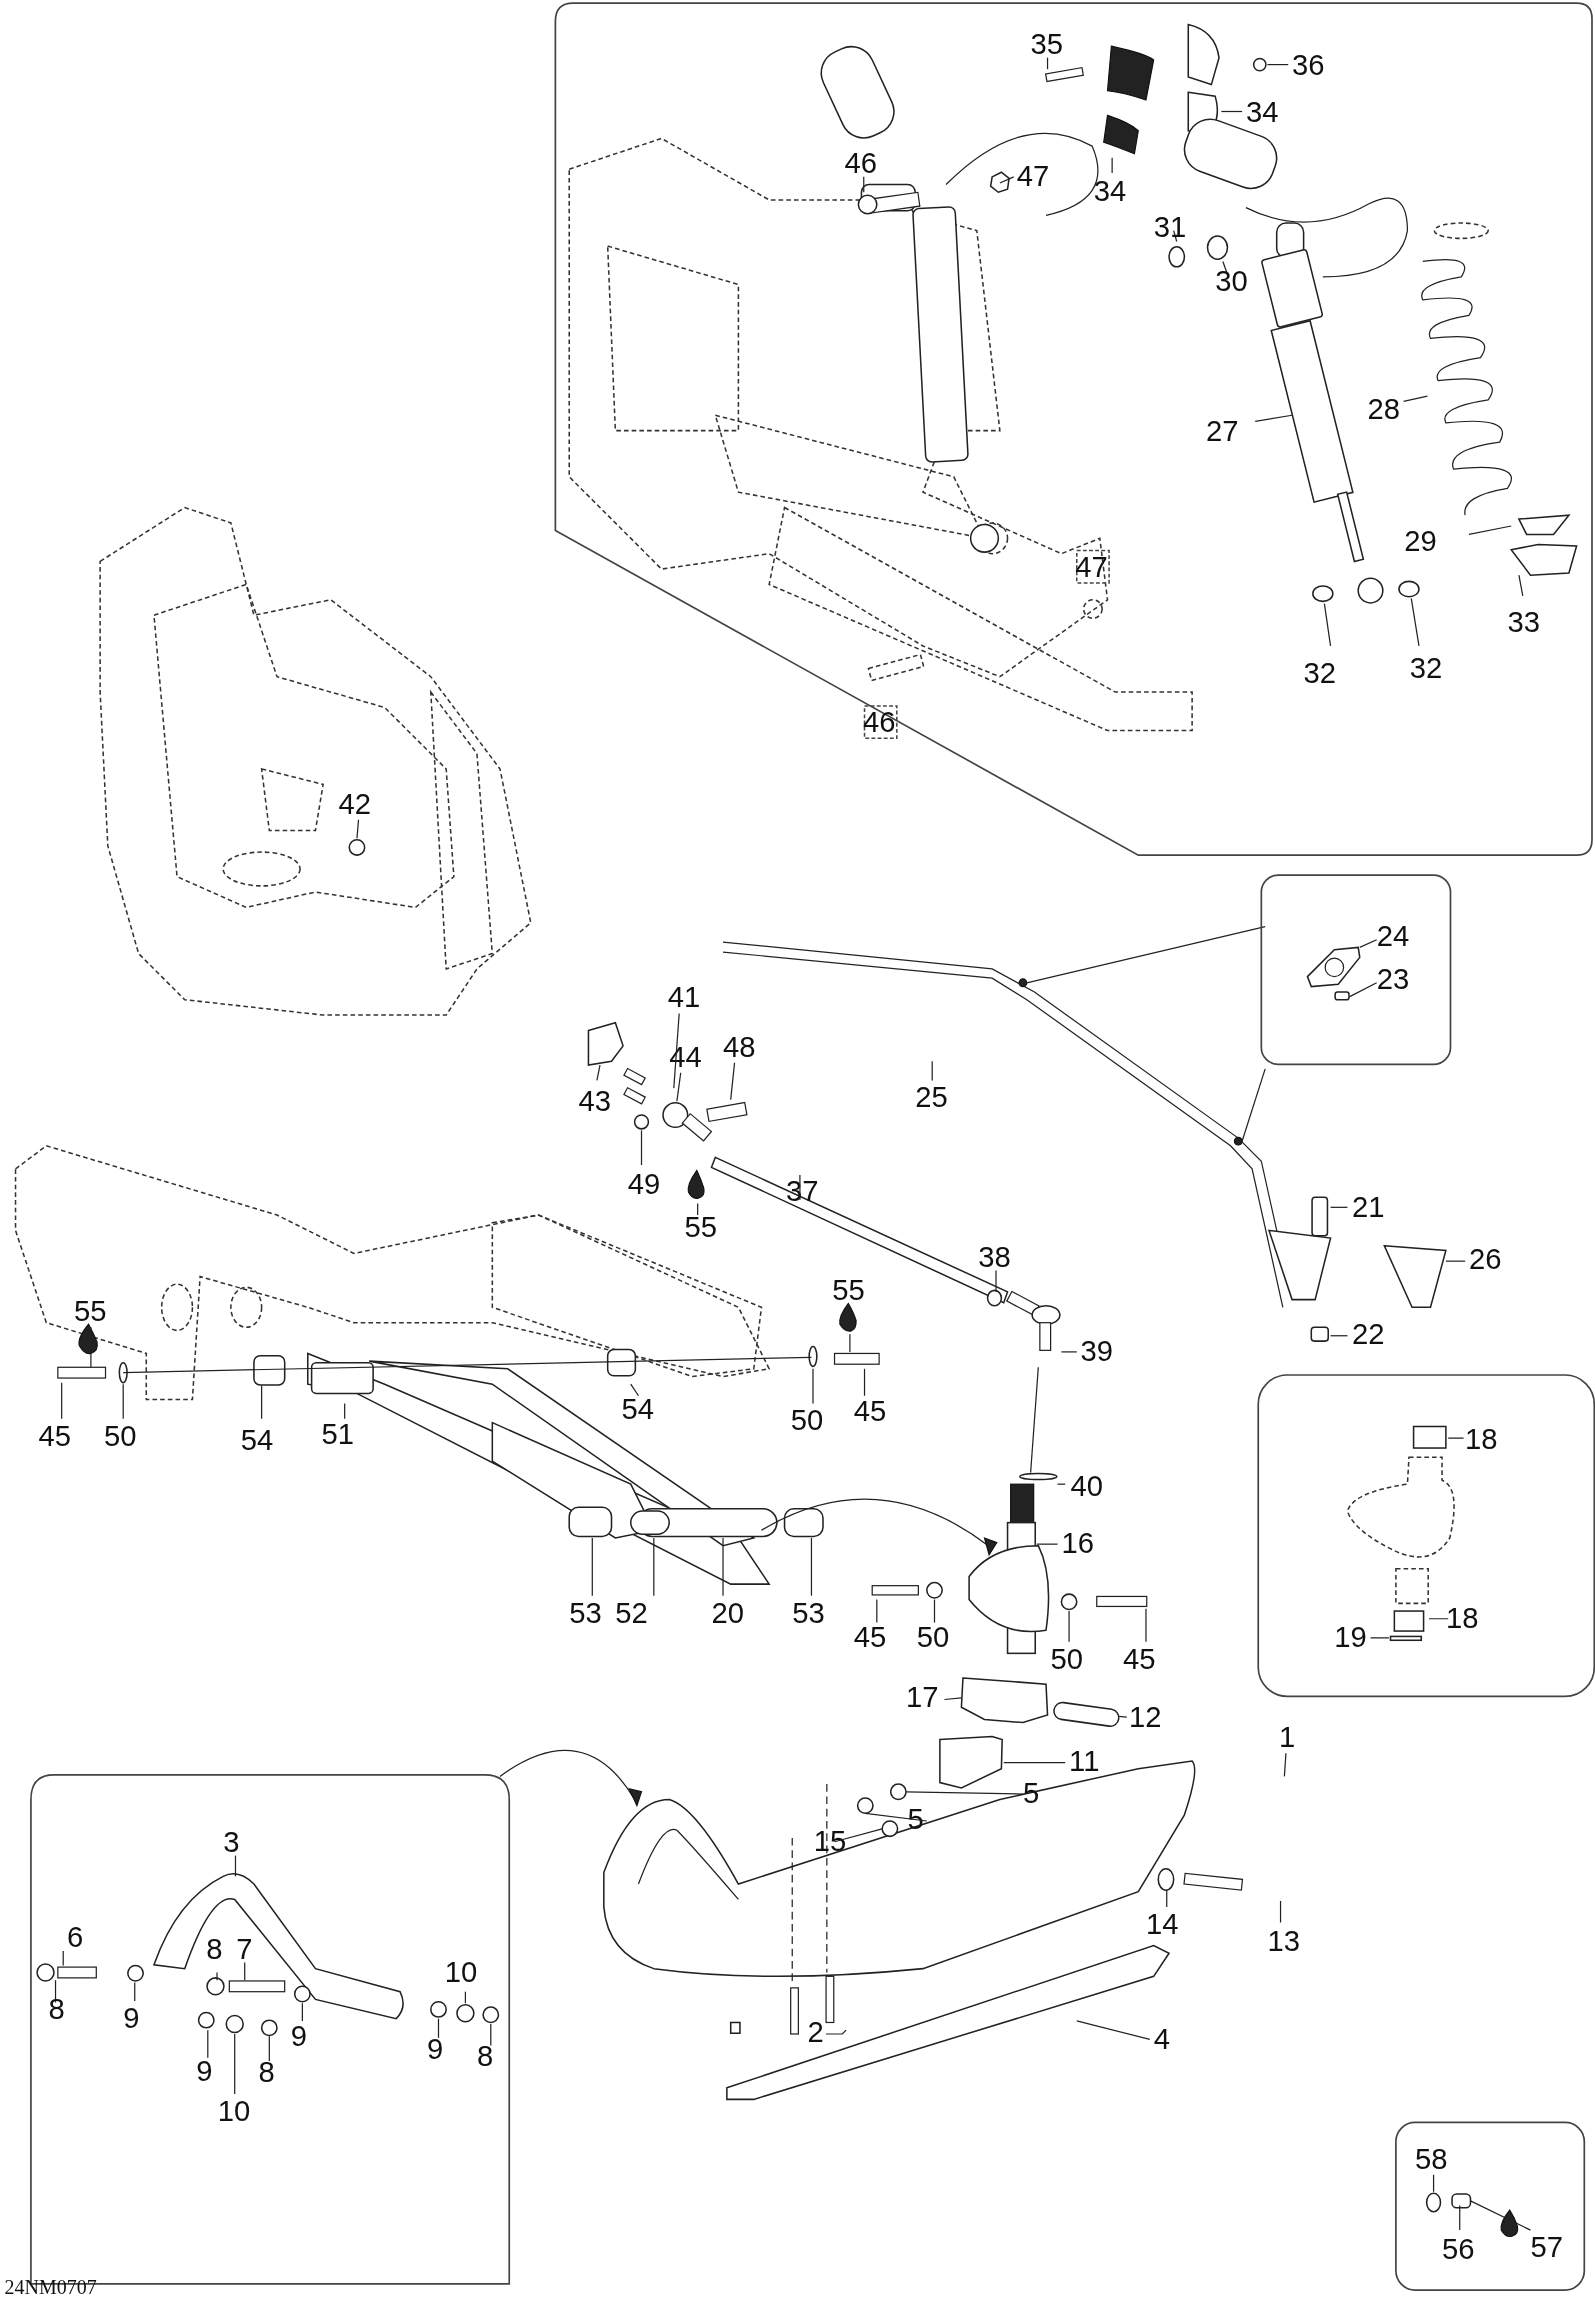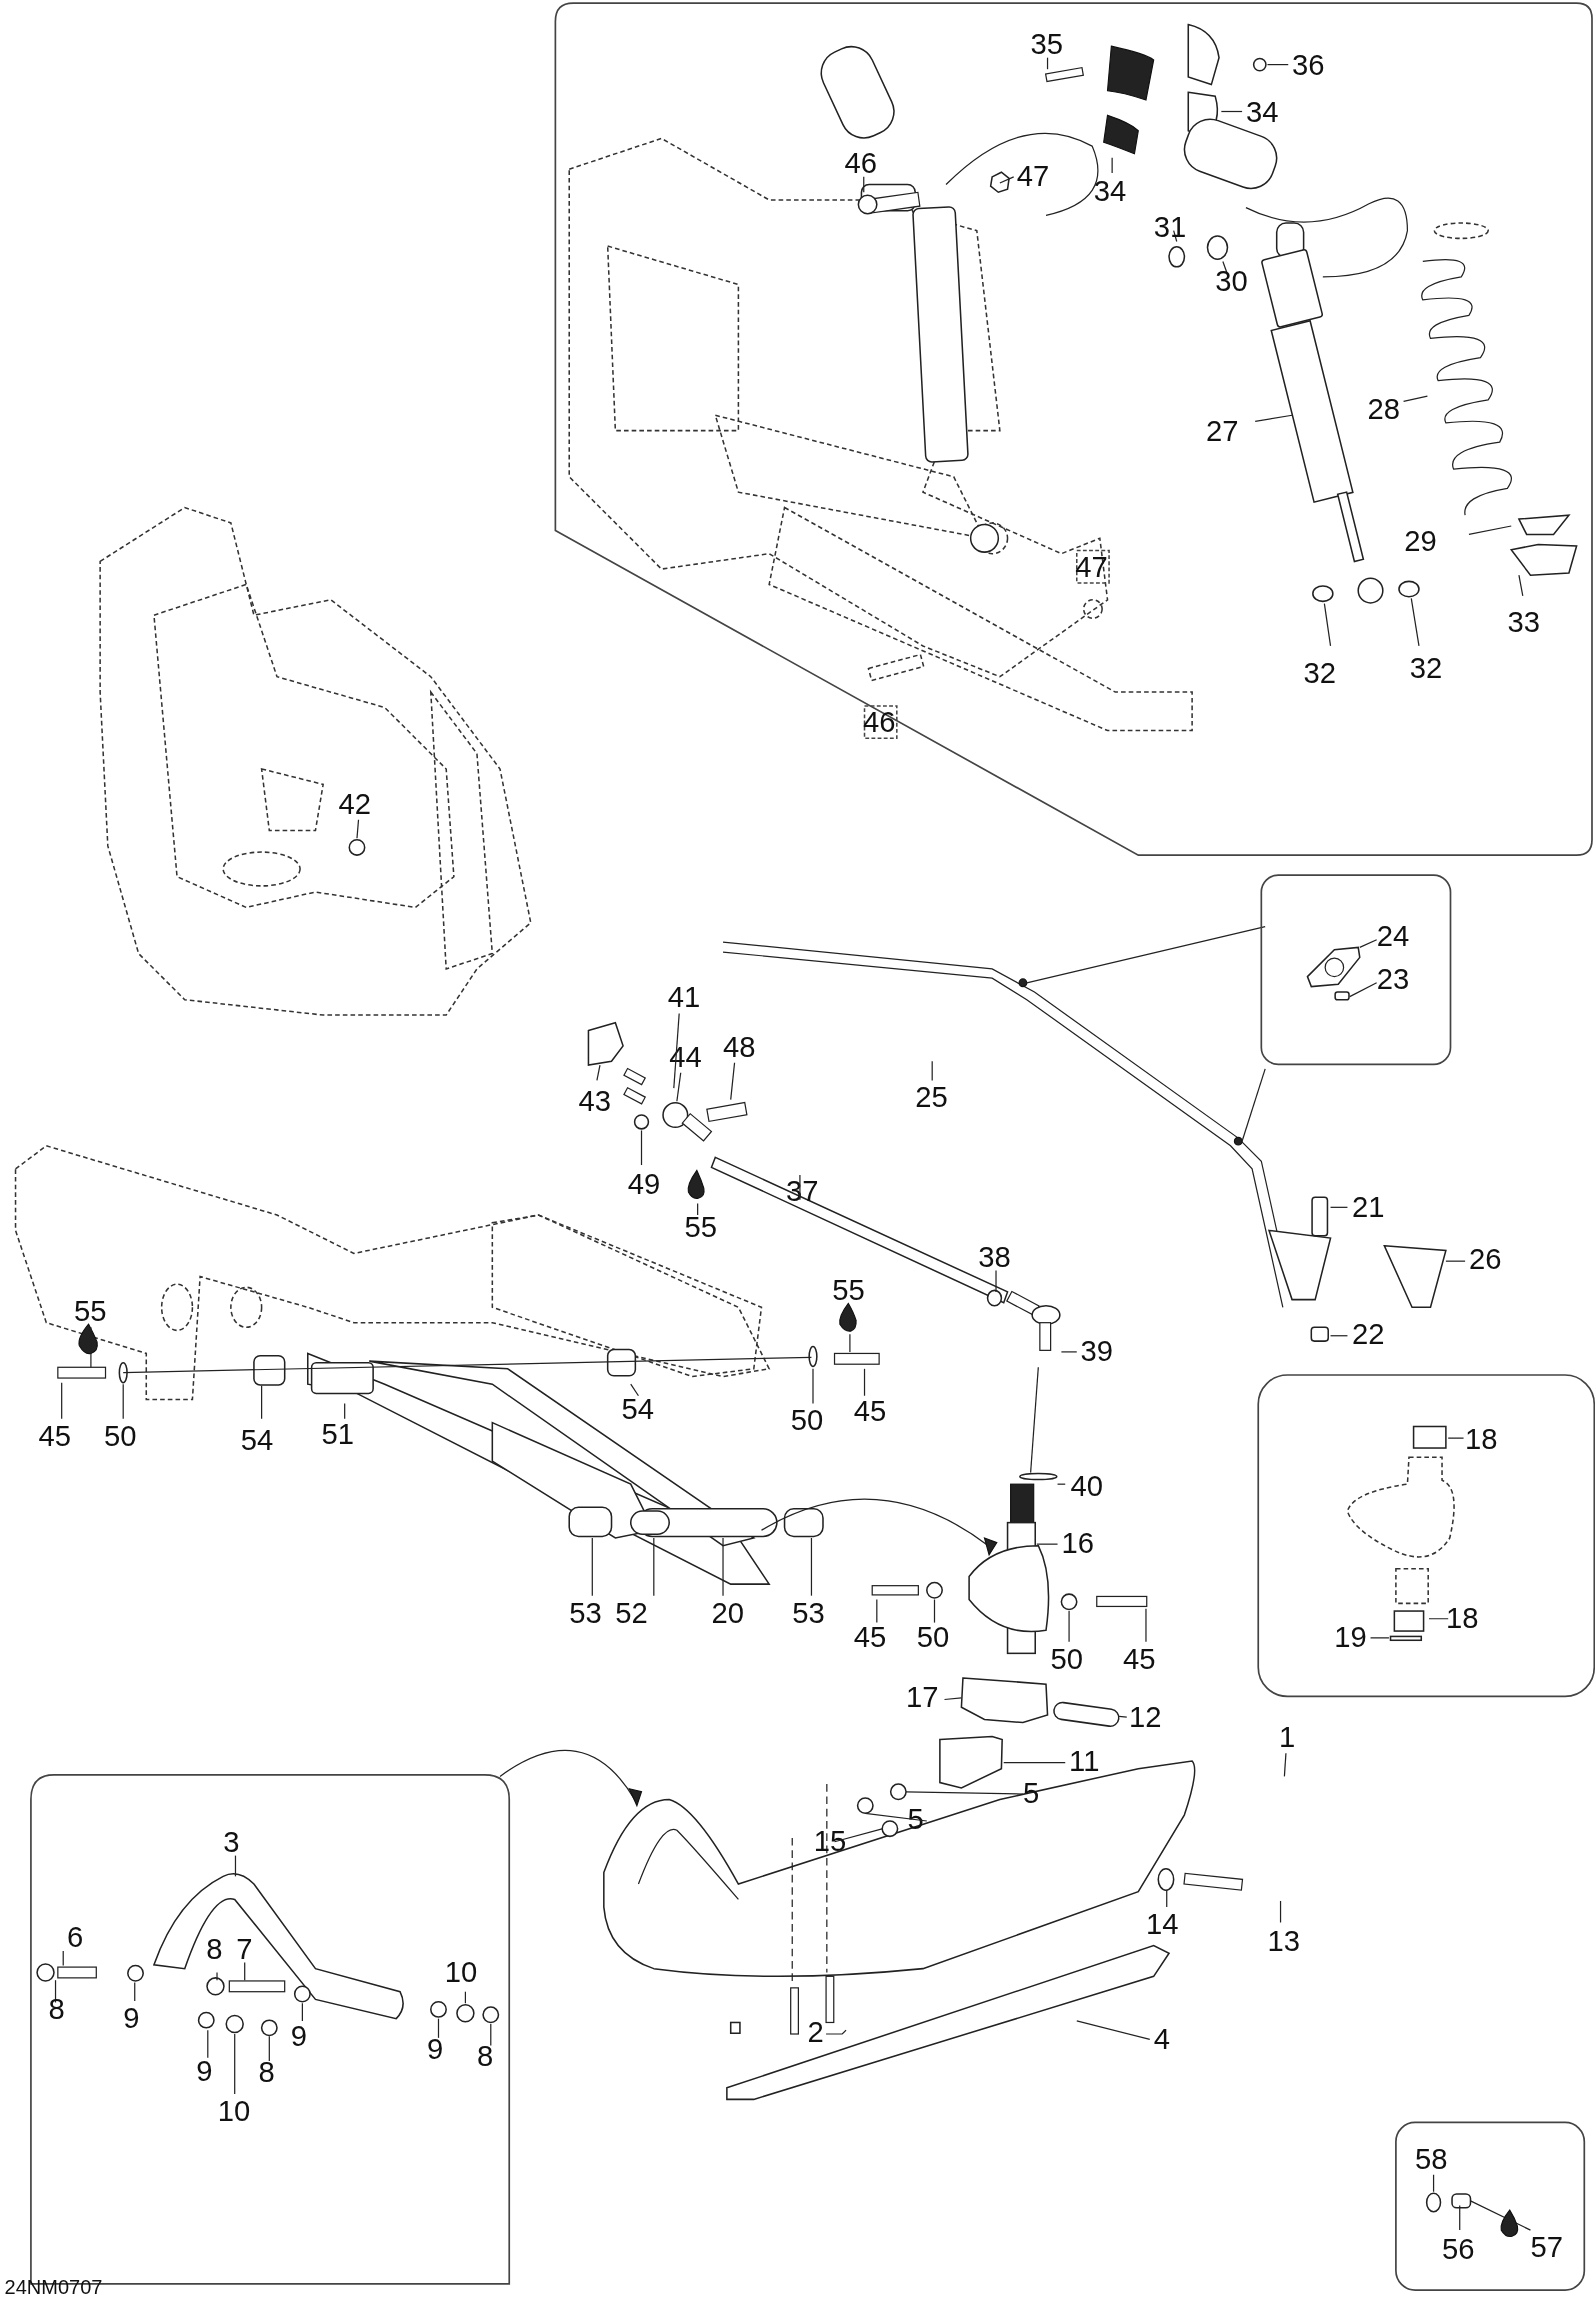--- a/index.html
+++ b/index.html
@@ -1,19 +1,19 @@
 <!DOCTYPE html>
 <html style="font-size:12.3px"><head>
 <meta charset="utf-8">
 <style>
   html,body{margin:0;padding:0;background:#fff;}
   body{width:1596px;height:2307px;position:relative;overflow:hidden;font-family:"Liberation Sans",sans-serif;color:#111;}
   svg#dia{position:absolute;left:0;top:0;width:1596px;height:2307px;}
   .callout{font-family:"Liberation Sans",sans-serif;font-size:38px;fill:#111;}
-  .doc-id{position:absolute;left:4.6px;top:2276px;font-size:20px;color:#111;font-family:Liberation Sans, sans-serif;}
+  .doc-id{position:absolute;left:4.6px;top:2276px;font-size:20px;color:#111;font-family:Liberation Serif, serif;}
   .part{fill:#fff;stroke:#222;stroke-width:2;}
   .ghost{fill:none;stroke:#333;stroke-width:2;stroke-dasharray:6 4;}
   .lead{stroke:#222;stroke-width:1.6;fill:none;}
   .dash-lead{stroke:#222;stroke-width:1.6;fill:none;stroke-dasharray:10 6;}
   .frame{fill:none;stroke:#444;stroke-width:2.2;}
   .thread{fill:#fff;stroke:#222;stroke-width:1.6;}
   .dark{fill:#222;stroke:#111;stroke-width:1.5;}
   .box{fill:none;stroke:#444;stroke-width:2;stroke-dasharray:5 3;}
 </style>
 </head>

